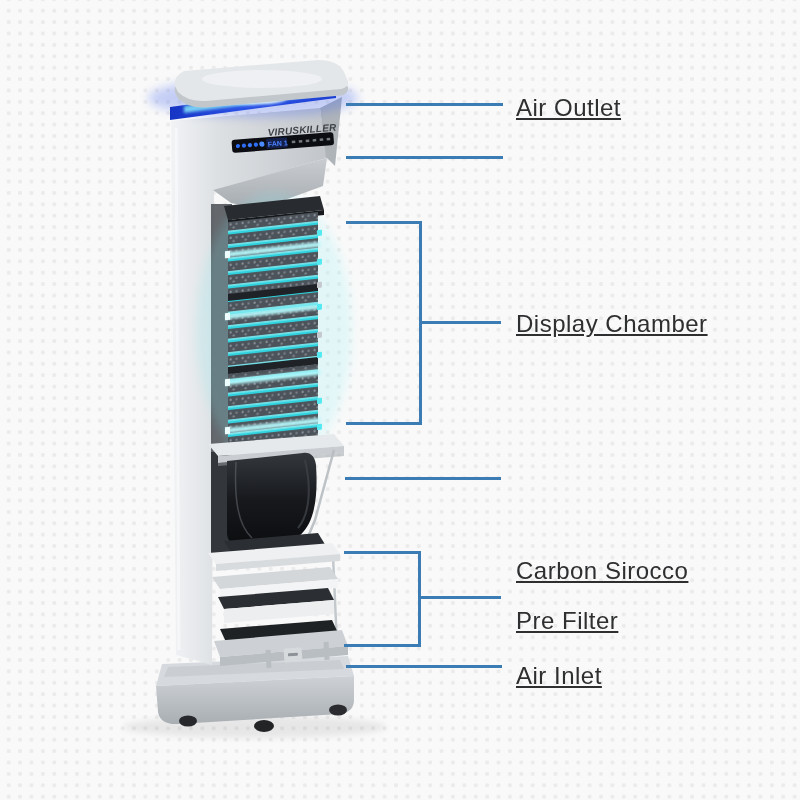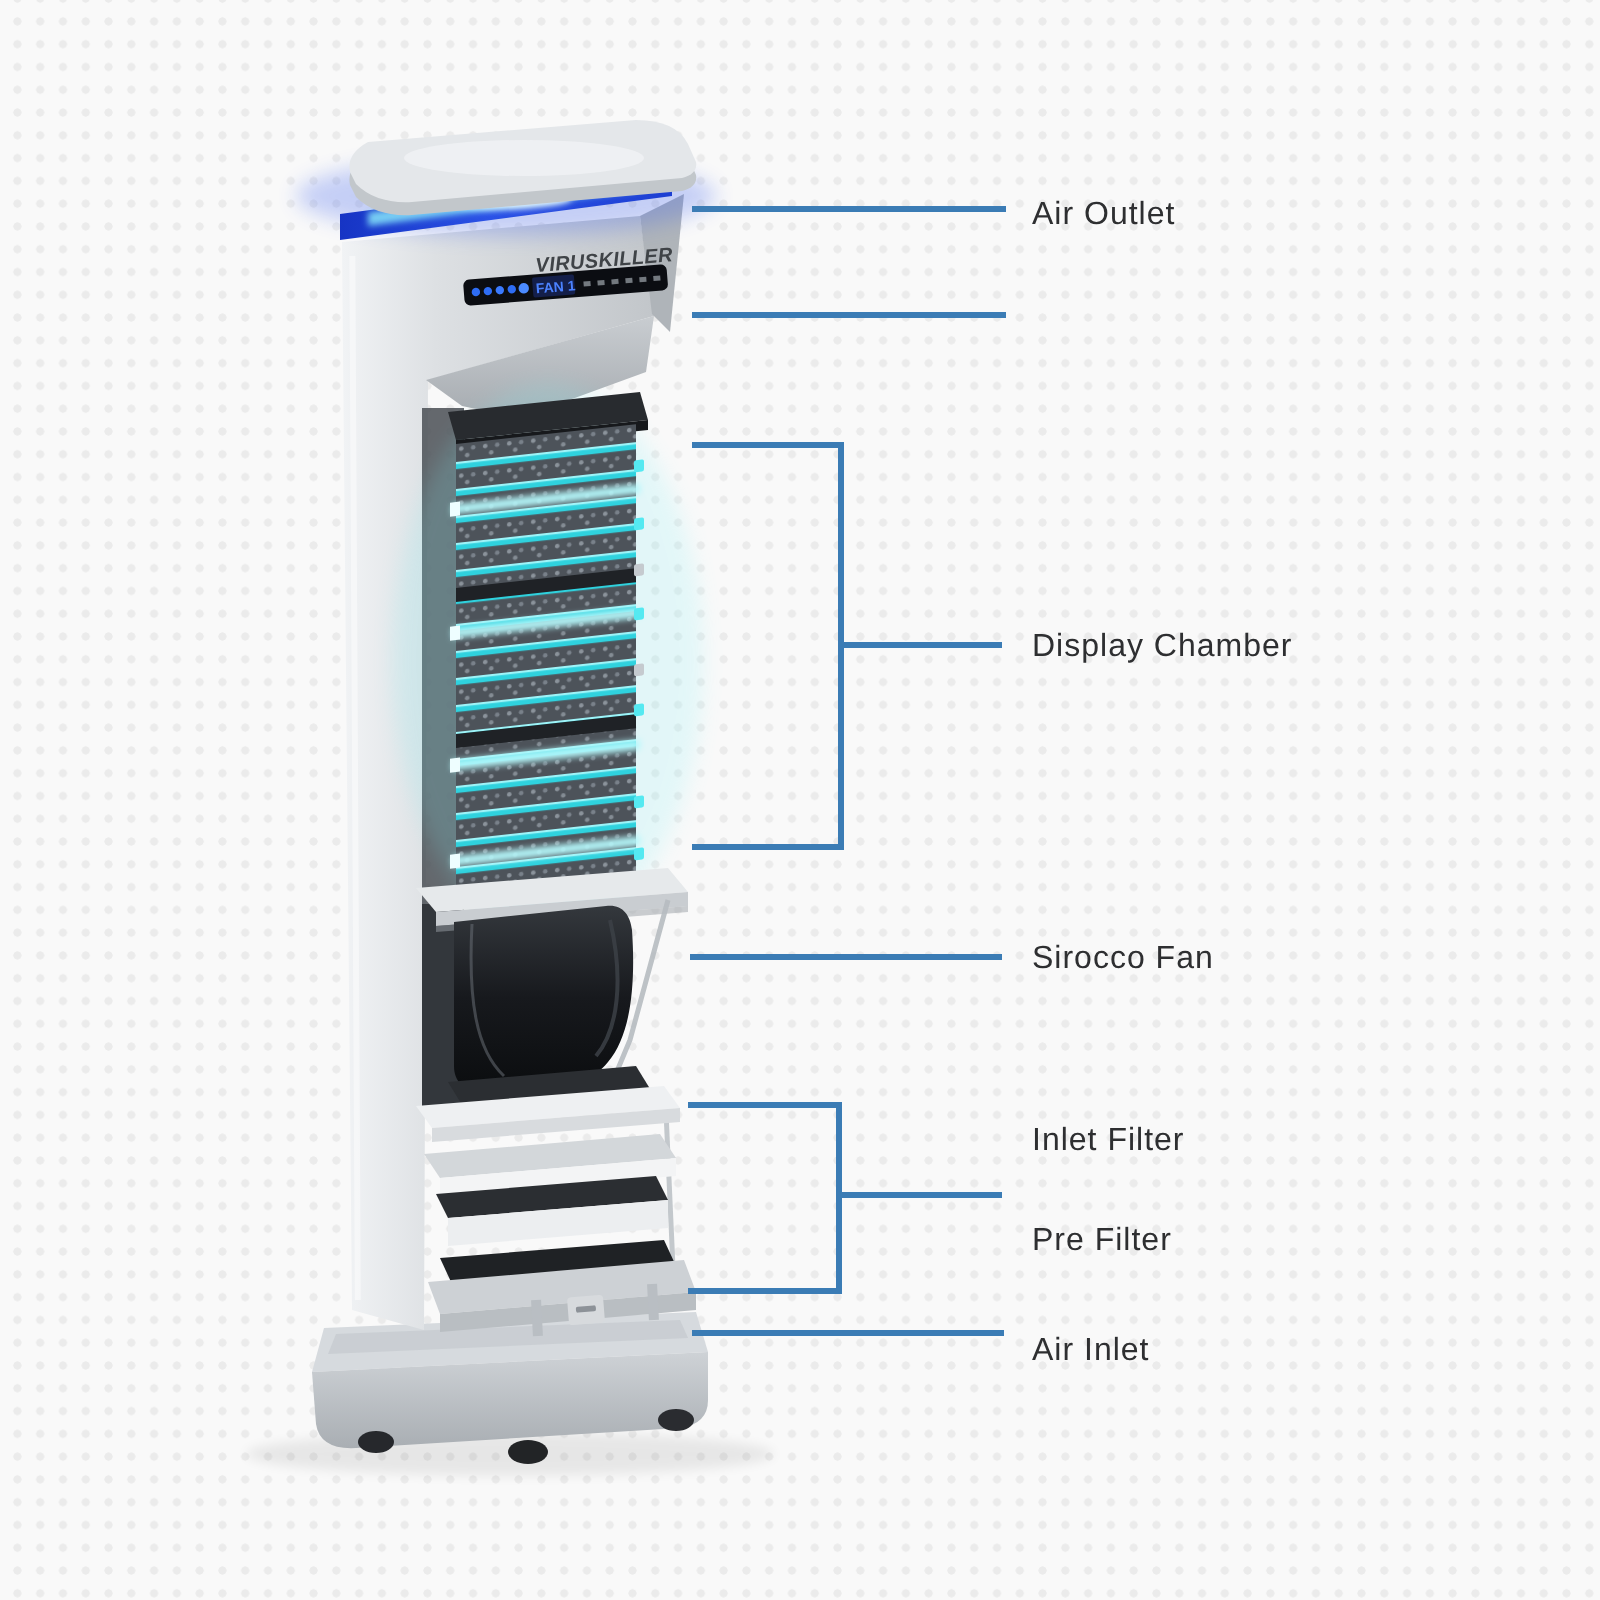--- a/index.html
+++ b/index.html
@@ -7,22 +7,23 @@
     position:relative;width:800px;height:800px;overflow:hidden;
     background-color:var(--background,#f9f9f9);
     background-image:radial-gradient(circle,var(--dot-grid,#ebebeb) 1.9px,transparent 2.2px);
     background-size:11.4px 11.4px;background-position:3px 5px;
     font-family:"Liberation Sans",sans-serif;
   }
   .device-svg{position:absolute;left:0;top:0;pointer-events:none;}
   .line{position:absolute;background:var(--accent-line,#3b7cb5);}
   .lbl{
     position:absolute;left:516px;height:26px;line-height:26px;
-    font-size:16px;letter-spacing:.5px;white-space:nowrap;
+    font-size:24px;letter-spacing:.5px;white-space:nowrap;
     color:var(--label-text,#2e2f31);
+    text-decoration:underline;
   }
 </style>
 </head>
 <body>
 
 <div class="stage">
 
   <svg class="device-svg" width="800" height="800" viewBox="0 0 800 800" aria-hidden="true">
     <defs>
       <linearGradient id="colG" x1="0" y1="0" x2="1" y2="0">
@@ -213,17 +214,16 @@
 
   <div class="line" style="left:344px;top:551px;width:77px;height:3px"></div>
   <div class="line" style="left:418px;top:551px;width:3px;height:96px"></div>
   <div class="line" style="left:344px;top:644px;width:77px;height:3px"></div>
   <div class="line" style="left:418px;top:596px;width:83px;height:3px"></div>
 
   <div class="line" style="left:346px;top:665px;width:156px;height:3px"></div>
 
   <div class="lbl" style="top:95px">Air Outlet</div>
   <div class="lbl" style="top:311px">Display Chamber</div>
-  <div class="lbl" style="top:467px">Sirocco Fan</div>
-  <div class="lbl" style="top:558px">Inlet Filter</div>
+  <div class="lbl" style="top:558px">Carbon Sirocco</div>
   <div class="lbl" style="top:608px">Pre Filter</div>
   <div class="lbl" style="top:663px">Air Inlet</div>
 </div>
 
 </body></html>

